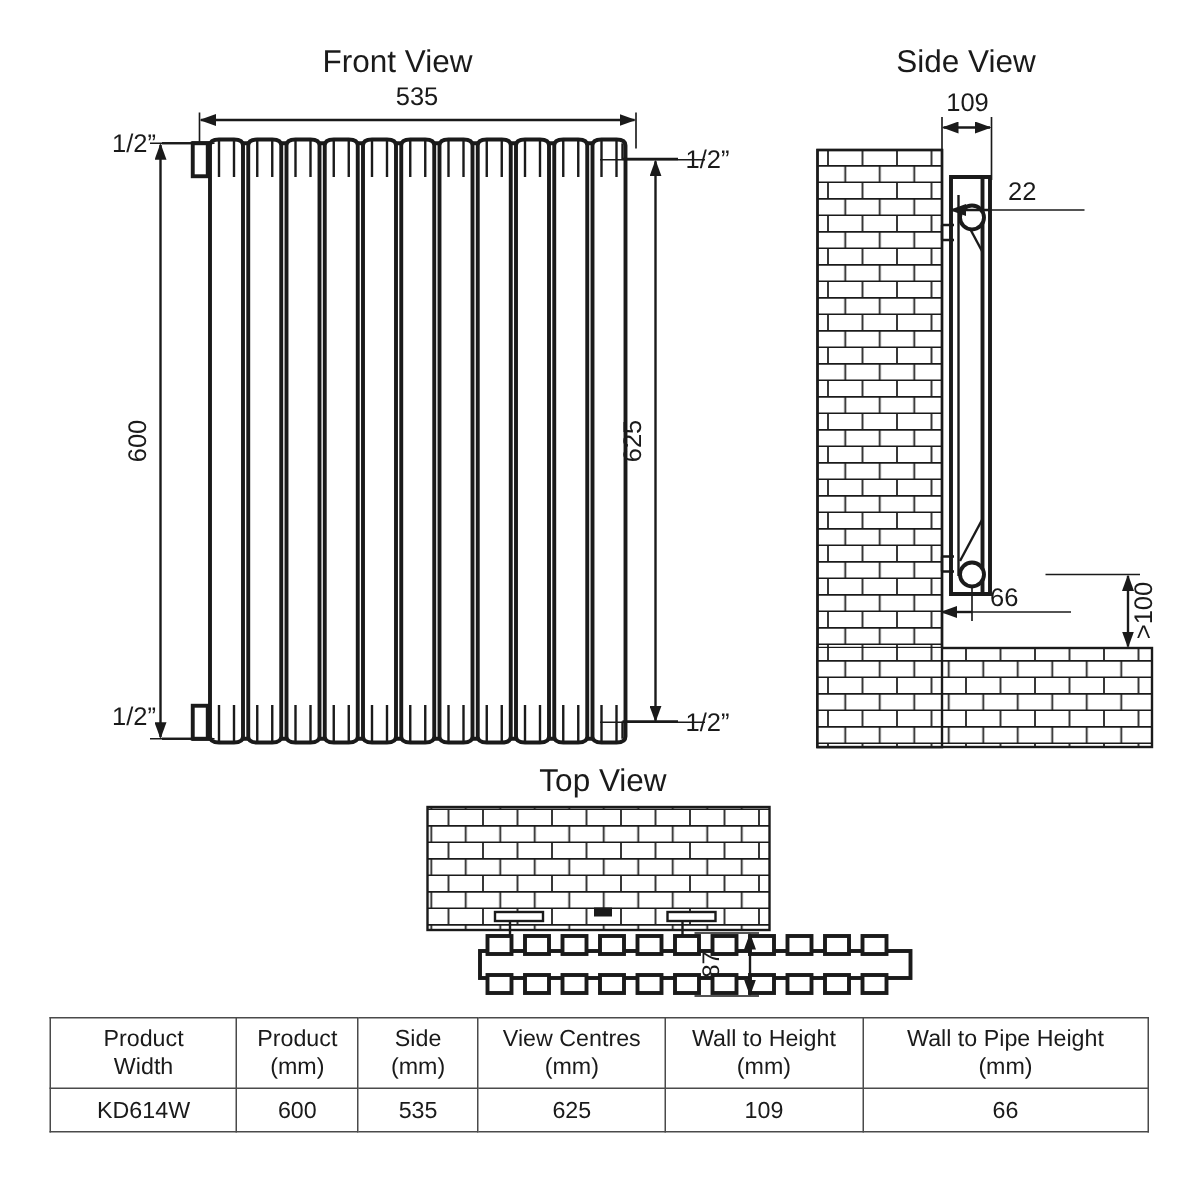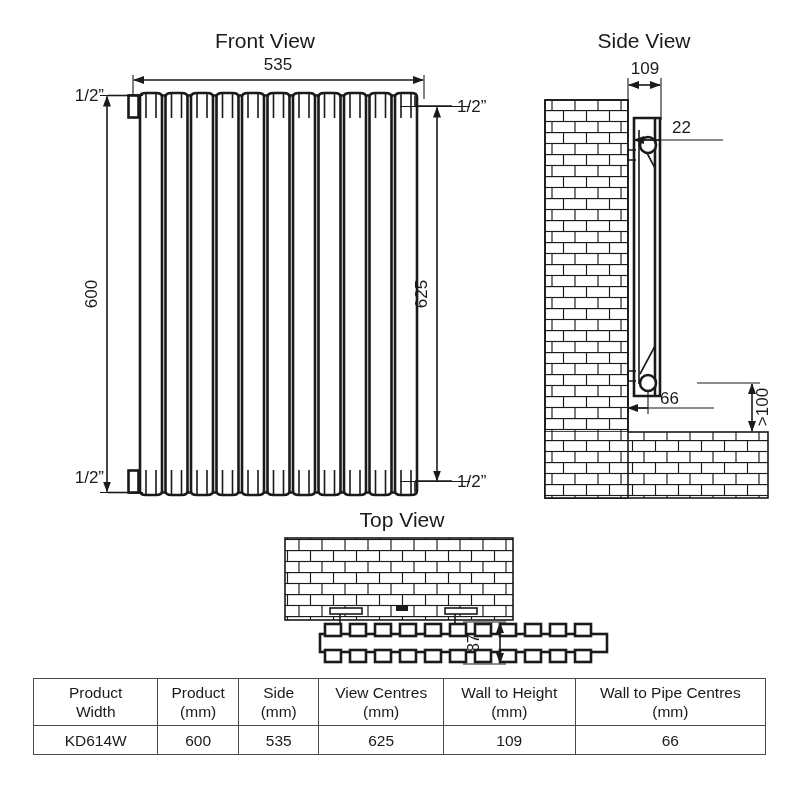--- a/index.html
+++ b/index.html
@@ -350,21 +350,21 @@
         </th>
         <th style="width:17%">
           <span class="hdr-l2">View Centres</span>
           <span class="hdr-l2">(mm)</span>
         </th>
         <th style="width:18%">
           <span class="hdr-l2">Wall to Height</span>
           <span class="hdr-l2">(mm)</span>
         </th>
         <th style="width:26%">
-          <span class="hdr-l2">Wall to Pipe Centres</span>
+          <span class="hdr-l2">Wall to Pipe Height</span>
           <span class="hdr-l2">(mm)</span>
         </th>
       </tr>
     </thead>
     <tbody>
       <tr>
         <td>KD614W</td>
         <td>600</td>
         <td>535</td>
         <td>625</td>

